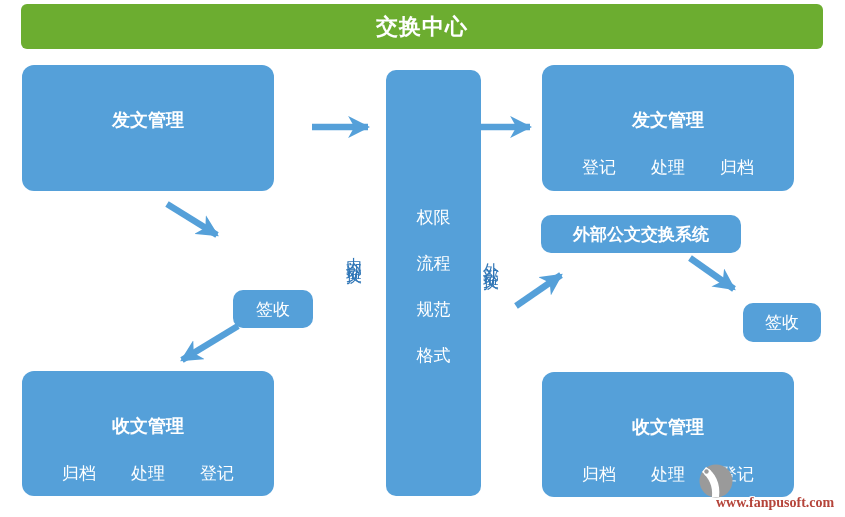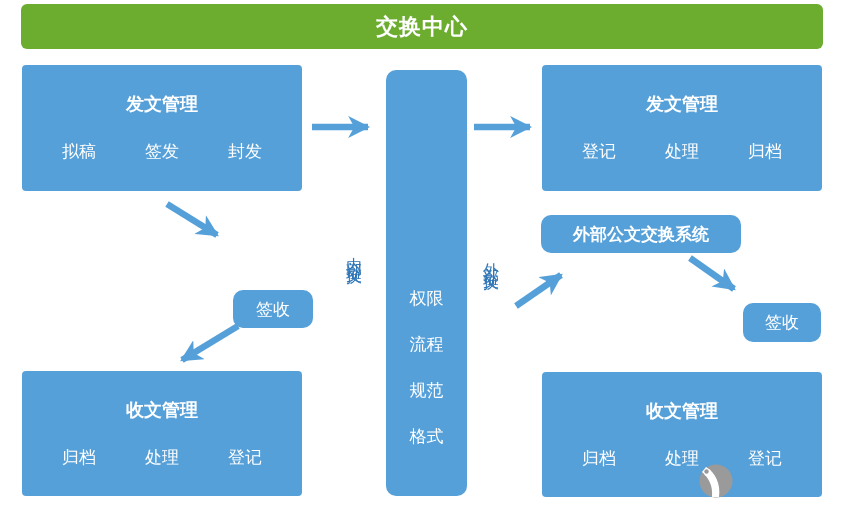--- a/index.html
+++ b/index.html
@@ -26,46 +26,46 @@
     position: absolute;
     left: 21px; top: 4px; width: 802px; height: 45px;
     background: var(--banner-green, #6CAD30);
     border-radius: 6px;
     display: flex; align-items: center; justify-content: center;
     color: var(--text-white, #fff);
     font-size: 22px; font-weight: 700; letter-spacing: 1px;
   }
   .bigbox {
     position: absolute;
-    width: 280px; height: 126px;
+    width: 252px; height: 126px;
     background: var(--box-blue, #55A0D9);
-    border-radius: 4px;
+    border-radius: 12px;
     color: var(--text-white, #fff);
     box-sizing: border-box;
-    padding: 28px 40px 0 40px;
+    padding: 44px 40px 0 40px;
   }
   .bigbox .title {
     text-align: center;
     font-size: 18px; font-weight: 700;
     line-height: 22px;
   }
   .bigbox .items {
     display: flex; justify-content: space-between;
     margin-top: 26px;
     font-size: 17px; line-height: 22px;
   }
   .centerbox {
     position: absolute;
-    left: 386px; top: 70px; width: 81px; height: 426px;
+    left: 386px; top: 70px; width: 95px; height: 426px;
     background: var(--box-blue, #55A0D9);
     border-radius: 10px;
     color: var(--text-white, #fff);
     box-sizing: border-box;
     display: flex; flex-direction: column;
-    justify-content: flex-end;
+    justify-content: center;
     align-items: center;
     padding: 55px 0 48px 0;
     font-size: 17px;
     gap: 23px;
   }
   .smallbox {
     position: absolute;
     background: var(--box-blue, #55A0D9);
     border-radius: 10px;
     color: var(--text-white, #fff);
@@ -139,25 +139,20 @@
     <path class="arrow" d="M312,127 L368,127" marker-end="url(#head)"></path>
     <path class="arrow" d="M474,127 L530,127" marker-end="url(#head)"></path>
     <path class="arrow" d="M167,204 L217,235" marker-end="url(#head)"></path>
     <path class="arrow" d="M238,326 L182,360" marker-end="url(#head)"></path>
     <path class="arrow" d="M516,306 L561,275" marker-end="url(#head)"></path>
     <path class="arrow" d="M690,258 L734,289" marker-end="url(#head)"></path>
   </svg>
 
   <div class="bigbox" style="left:22px; top:65px;">
     <div class="title">发文管理</div>
-    <div class="items">
-      <span>拟稿</span>
-      <span>签发</span>
-      <span>封发</span>
-    </div>
   </div>
 
   <div class="bigbox" style="left:542px; top:65px;">
     <div class="title">发文管理</div>
     <div class="items">
       <span>登记</span>
       <span>处理</span>
       <span>归档</span>
     </div>
   </div>
@@ -200,15 +195,16 @@
   <div class="flow-label internal">内部交换</div>
   <div class="flow-label external">外部交换</div>
 
   <div class="watermark">
     <svg class="wm-icon" viewBox="0 0 34 34">
       <circle cx="17" cy="17" r="16.5" fill="#9A9A9A"></circle>
       <path d="M3,8 C10,14 14,22 13,33 L20,33 C22,20 16,8 7,3 Z" fill="#FFFFFF"></path>
       <circle cx="8.5" cy="8.5" r="3.5" fill="#FFFFFF"></circle>
       <circle cx="7.5" cy="7.5" r="2.2" fill="#9A9A9A"></circle>
     </svg>
+    <div class="wm-url">www.fanpusoft.com</div>
   </div>
 
 </div>
 
 </body></html>

